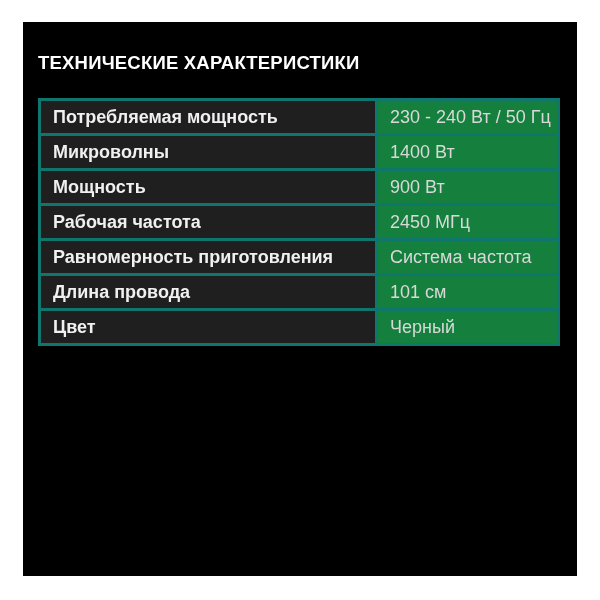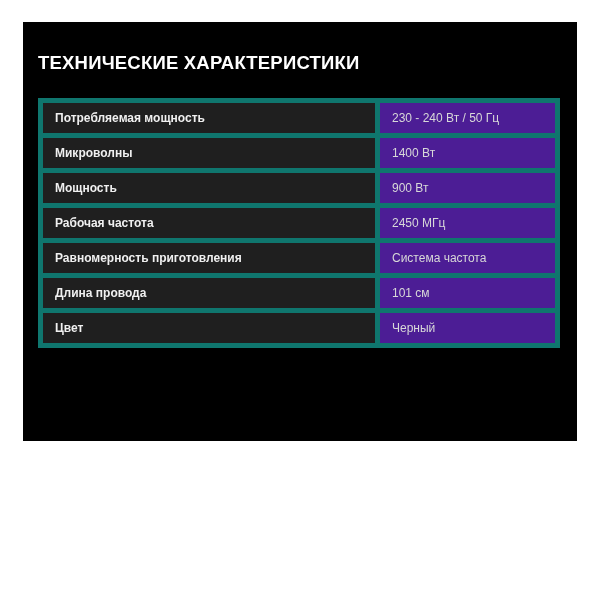--- a/index.html
+++ b/index.html
@@ -1,22 +1,22 @@
 <!DOCTYPE html>
 <html><head>
 <meta charset="utf-8">
 <style>
   html, body { margin:0; padding:0; }
   body { width:600px; height:600px; background:#ffffff; position:relative; overflow:hidden; font-family:"Liberation Sans", sans-serif; }
-  .panel { position:absolute; left:23px; top:22px; width:554px; height:419px; background:#000000; }
+  .panel { position:absolute; left:23px; top:22px; width:554px; height:554px; background:#000000; }
   .title { position:absolute; left:15px; top:30px; color:#ffffff; font-weight:bold; font-size:18.5px; letter-spacing:0.2px; margin:0; }
   .spec-table { position:absolute; left:15px; top:76px; width:522px; border-collapse:collapse; border:1px solid #8a8a8a; }
-  .spec-table td { height:35px; border:5px solid #0f766e; padding:0 0 0 12px; font-size:12px; vertical-align:middle; box-sizing:border-box; }
+  .spec-table td { height:35px; border:3px solid #0f766e; padding:0 0 0 12px; font-size:18px; vertical-align:middle; box-sizing:border-box; }
   .spec-table td.label { width:337px; background:#1f1f1f; color:#f0f0f0; font-weight:bold; }
-  .spec-table td.value { background:#4c1d95; color:#d8d8d8; }
+  .spec-table td.value { background:#15803d; color:#d8d8d8; }
 </style>
 </head>
 <body>
 
 <div class="panel">
   <h1 class="title">ТЕХНИЧЕСКИЕ ХАРАКТЕРИСТИКИ</h1>
   <table class="spec-table">
     <tbody>
       <tr>
           <td class="label">Потребляемая мощность</td>

